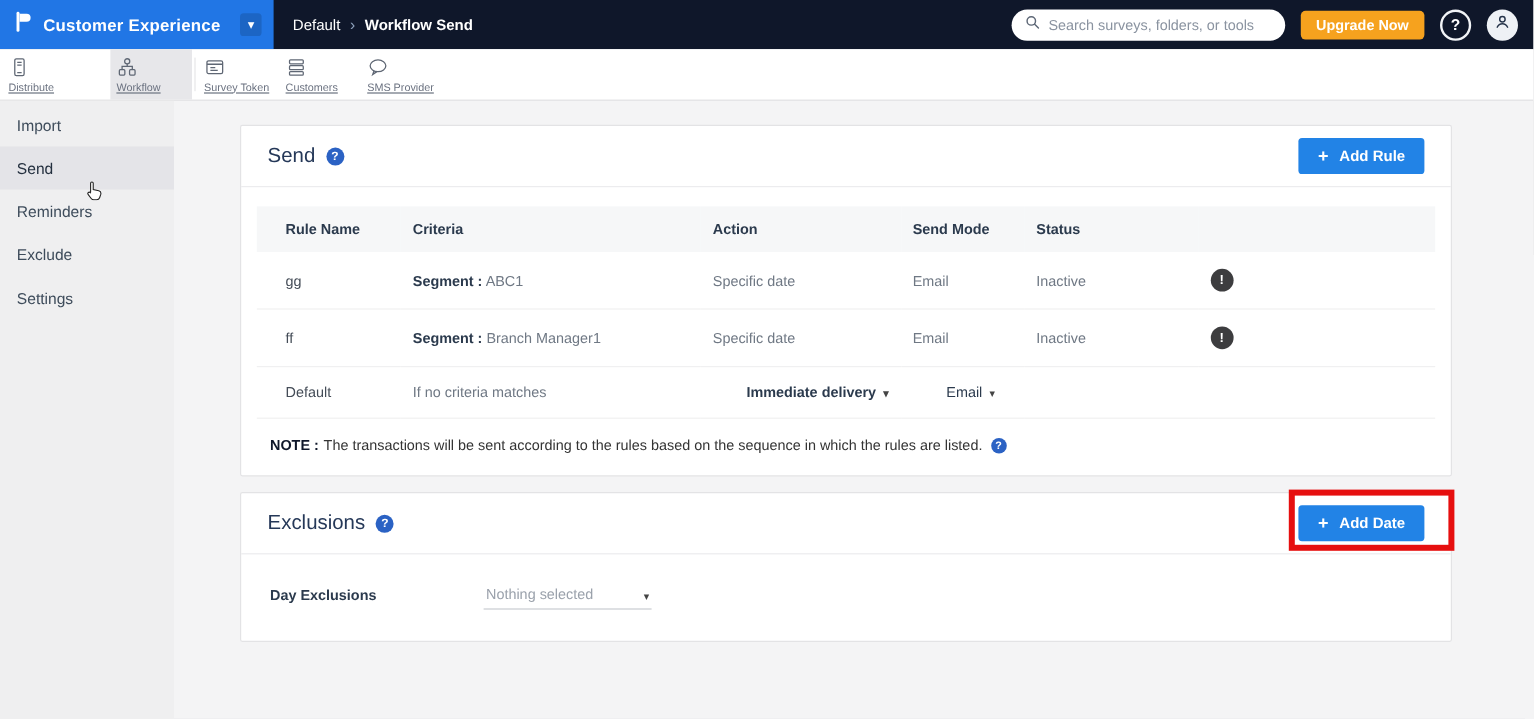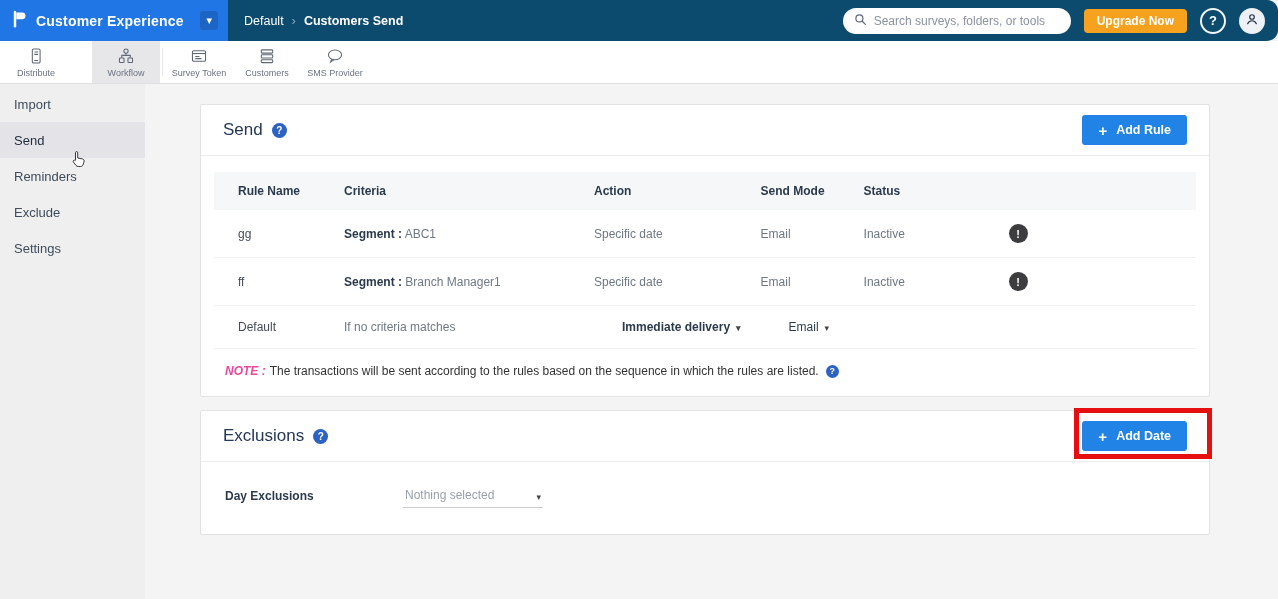--- a/index.html
+++ b/index.html
@@ -1,21 +1,21 @@
 <!DOCTYPE html>
 <html><head>
 <meta charset="utf-8">
 <style>
   * { margin:0; padding:0; box-sizing:border-box; }
   html,body { background:#e9e9ea; }
   body { font-family:"Liberation Sans", sans-serif; }
   .app { position:relative; width:1278px; height:599px; background:#f4f4f5; overflow:hidden; display:flex; flex-direction:column; }
 
   
-  .topbar { height:41px; background:#0c4a6e; display:flex; align-items:stretch; flex:0 0 auto;border-radius:11px; }
+  .topbar { height:41px; background:#0f172a; display:flex; align-items:stretch; flex:0 0 auto; }
   .brand { width:228px; background:#2176e5; color:#fff; display:flex; align-items:center; gap:9px; padding:0 10px 0 12px; cursor:pointer; }
   .brand-label { font-size:14px; font-weight:bold; letter-spacing:.2px; white-space:nowrap; }
   .brand-caret { margin-left:auto; font-size:11px; background:rgba(0,0,0,.14); border-radius:3px; padding:3px 6px; }
   .breadcrumb { display:flex; align-items:center; gap:8px; color:#fff; font-size:12.5px; margin-left:16px; }
   .crumb-sep { color:#8fa3bd; font-size:13px; }
   .crumb-current { font-weight:bold; }
   .topbar-right { margin-left:auto; display:flex; align-items:center; gap:13px; padding-right:13px; }
   .search { width:228px; height:26px; background:#fff; border-radius:13px; display:flex; align-items:center; gap:7px; padding:0 11px; }
   .search input { border:none; outline:none; flex:1; font-size:12px; color:#333; font-family:"Liberation Sans",sans-serif; background:transparent; }
   .search input::placeholder { color:#8a93a0; }
@@ -24,21 +24,21 @@
   .help-circle-top { border:2px solid #f2f4f7; color:#fff; font-size:13px; font-weight:bold; background:transparent; }
   .avatar-circle { background:#eef1f5; }
 
   
   .tabs { height:29px; background:#fff; display:flex; align-items:stretch; gap:33px; padding-left:16px; border-bottom:1px solid #efefef; flex:0 0 auto; }
   .tab { display:flex; align-items:center; font-size:13px; font-weight:bold; color:#27405e; cursor:pointer; border-bottom:3px solid transparent; padding-top:3px; }
   .tab.active { color:#2176e5; border-bottom-color:#2176e5; }
 
   
   .toolbar { height:43px; background:#fff; border-bottom:1px solid #dfdfe1; display:flex; align-items:stretch; padding-left:2px; flex:0 0 auto; }
-  .tool { min-width:68px; padding:0 5px; display:flex; flex-direction:column; align-items:center; justify-content:center; gap:3px; color:#6b7280; font-size:9px; cursor:pointer; }
+  .tool { min-width:68px; padding:0 5px; display:flex; flex-direction:column; justify-content:center; gap:3px; color:#6b7280; font-size:9px; cursor:pointer;text-decoration:underline; }
   .tool.active { background:#e7e7ea;margin-left:22px; }
   .tool svg { display:block; }
   .tool-sep { width:1px; background:#e6e6e8; margin:7px 2px; }
 
   
   .content { flex:1; display:flex; min-height:0; }
   .sidebar { width:145px; background:#efeff0; position:relative; flex:0 0 auto; padding-top:2px; }
   .side-item { height:36px; display:flex; align-items:center; padding-left:14px; font-size:13px; color:#3e4c5b; cursor:pointer; }
   .side-item.active { background:#e4e4e8; color:#24303f; }
   .cursor-ghost { position:absolute; left:71px; top:66px; pointer-events:none; }
@@ -60,21 +60,21 @@
   th:first-child, td:first-child { padding-left:24px; }
   td { padding:14px 10px; border-bottom:1px solid #f0f0f1; color:#6f7884; vertical-align:middle; }
   td.rule-name { color:#444c57; }
   .crit-label { font-weight:bold; color:#2b3a4d; }
   .drop-trigger { cursor:pointer; white-space:nowrap;margin-left:28px; }
   .drop-trigger .caret { font-size:9px; color:#444; margin-left:6px; }
   .action-drop { font-weight:bold; color:#2b3a4d; }
   .mode-drop { color:#2b3a4d; }
   .alert-badge { width:19px; height:19px; border-radius:50%; background:#3d3d3f; color:#fff; font-size:11px; font-weight:bold; display:inline-flex; align-items:center; justify-content:center; cursor:pointer; }
   .note-row { padding:15px 24px 18px; font-size:12px; color:#333; display:flex; align-items:center; }
-  .note-row b { margin-right:4px; color:#ec4899;font-style:italic; }
+  .note-row b { margin-right:4px; color:#0f172a; }
   .note-row .help-dot { width:13px; height:13px; font-size:9px; margin-left:7px; }
 
   
   .excl-card { margin-top:13px; }
   .excl-body { padding:22px 24px 26px; display:flex; align-items:center; }
   .excl-label { font-size:12px; font-weight:bold; color:#2b3a4d; width:178px; }
   .select-box { width:140px; border-bottom:1px solid #c9ccd1; display:flex; align-items:flex-end; justify-content:space-between; padding:4px 2px 5px; font-size:12px; color:#9aa1ab; cursor:pointer; }
   .select-box .caret { color:#444; font-size:9px; }
   .annotation-box { position:absolute; top:-3px; right:-3px; width:138px; height:51px; border:5px solid #e60f0f; pointer-events:none; }
 </style>
@@ -91,21 +91,21 @@
             <path d="M4.6 2h6.2a3.6 3.6 0 0 1 0 7.2H4.6z" fill="#fff"></path>
           </svg>
       </span>
       <span class="brand-label">Customer Experience</span>
       <span class="brand-caret">▾</span>
     </div>
 
     <div class="breadcrumb">
       <span>Default</span>
       <span class="crumb-sep">›</span>
-      <span class="crumb-current">Customers Send</span>
+      <span class="crumb-current">Workflow Send</span>
     </div>
 
     <div class="topbar-right">
       <div class="search">
         <span>
           <svg width="13" height="13" viewBox="0 0 24 24">
               <circle cx="10" cy="10" r="6.5" fill="none" stroke="#5d6776" stroke-width="2.2"></circle>
               <line x1="15.2" y1="15.2" x2="21" y2="21" stroke="#5d6776" stroke-width="2.2" stroke-linecap="round"></line>
             </svg>
         </span>

